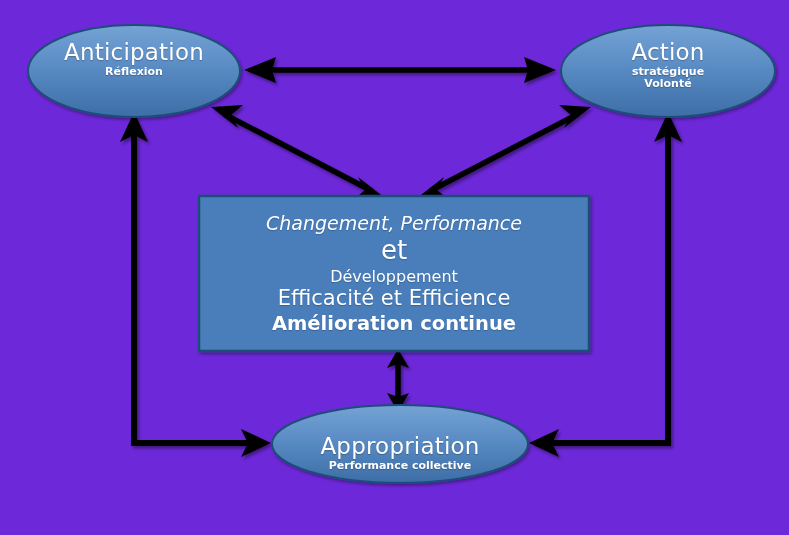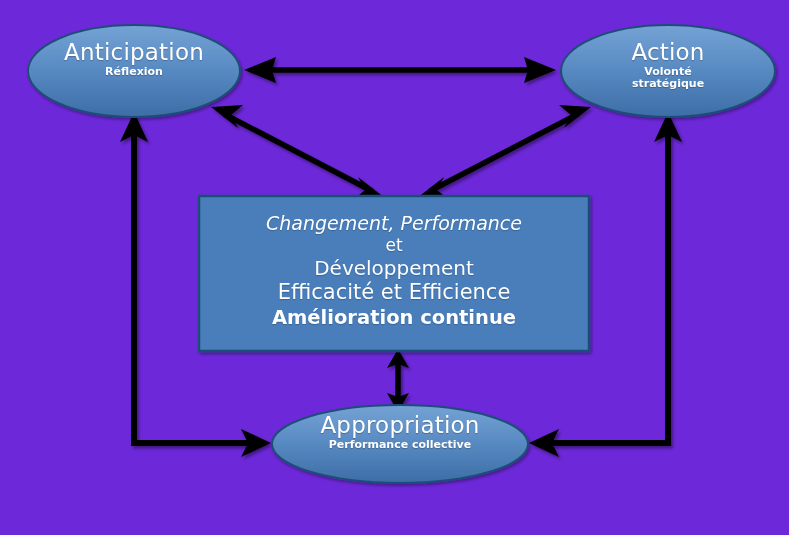--- a/index.html
+++ b/index.html
@@ -47,24 +47,24 @@
     color: #ffffff;
     pointer-events: none;
     line-height: 1.22;
     text-shadow: 0 1px 1px rgba(0,0,0,0.22);
   }
   .box-line-1 {
     font-size: 19px;
     font-style: italic;
   }
   .box-line-2 {
-    font-size: 17px;
+    font-size: 26px;
   }
   .box-line-3 {
-    font-size: 20px;
+    font-size: 16px;
   }
   .box-line-4 {
     font-size: 21px;
   }
   .box-line-5 {
     font-size: 19.5px;
     font-weight: bold;
   }
 </style>
 </head>
@@ -140,30 +140,30 @@
     </g>
   </svg>
 
   <div class="node-label-block" style="left:28px; top:40px; width:212px;">
     <div class="node-title">Anticipation</div>
     <div class="node-sub">Réflexion</div>
   </div>
 
   <div class="node-label-block" style="left:561px; top:40px; width:214px;">
     <div class="node-title">Action</div>
+    <div class="node-sub">stratégique</div>
     <div class="node-sub">Volonté</div>
-    <div class="node-sub">stratégique</div>
   </div>
 
   <div class="box-label-block" style="left:199px; top:212px; width:390px;">
     <div class="box-line-1">Changement, Performance</div>
     <div class="box-line-2">et</div>
     <div class="box-line-3">Développement</div>
     <div class="box-line-4">Efficacité et Efficience</div>
     <div class="box-line-5">Amélioration continue</div>
   </div>
 
-  <div class="node-label-block" style="left:272px; top:413px; width:256px;">
+  <div class="node-label-block" style="left:272px; top:434px; width:256px;">
     <div class="node-title">Appropriation</div>
     <div class="node-sub">Performance collective</div>
   </div>
 
 </div>
 
 </body></html>

